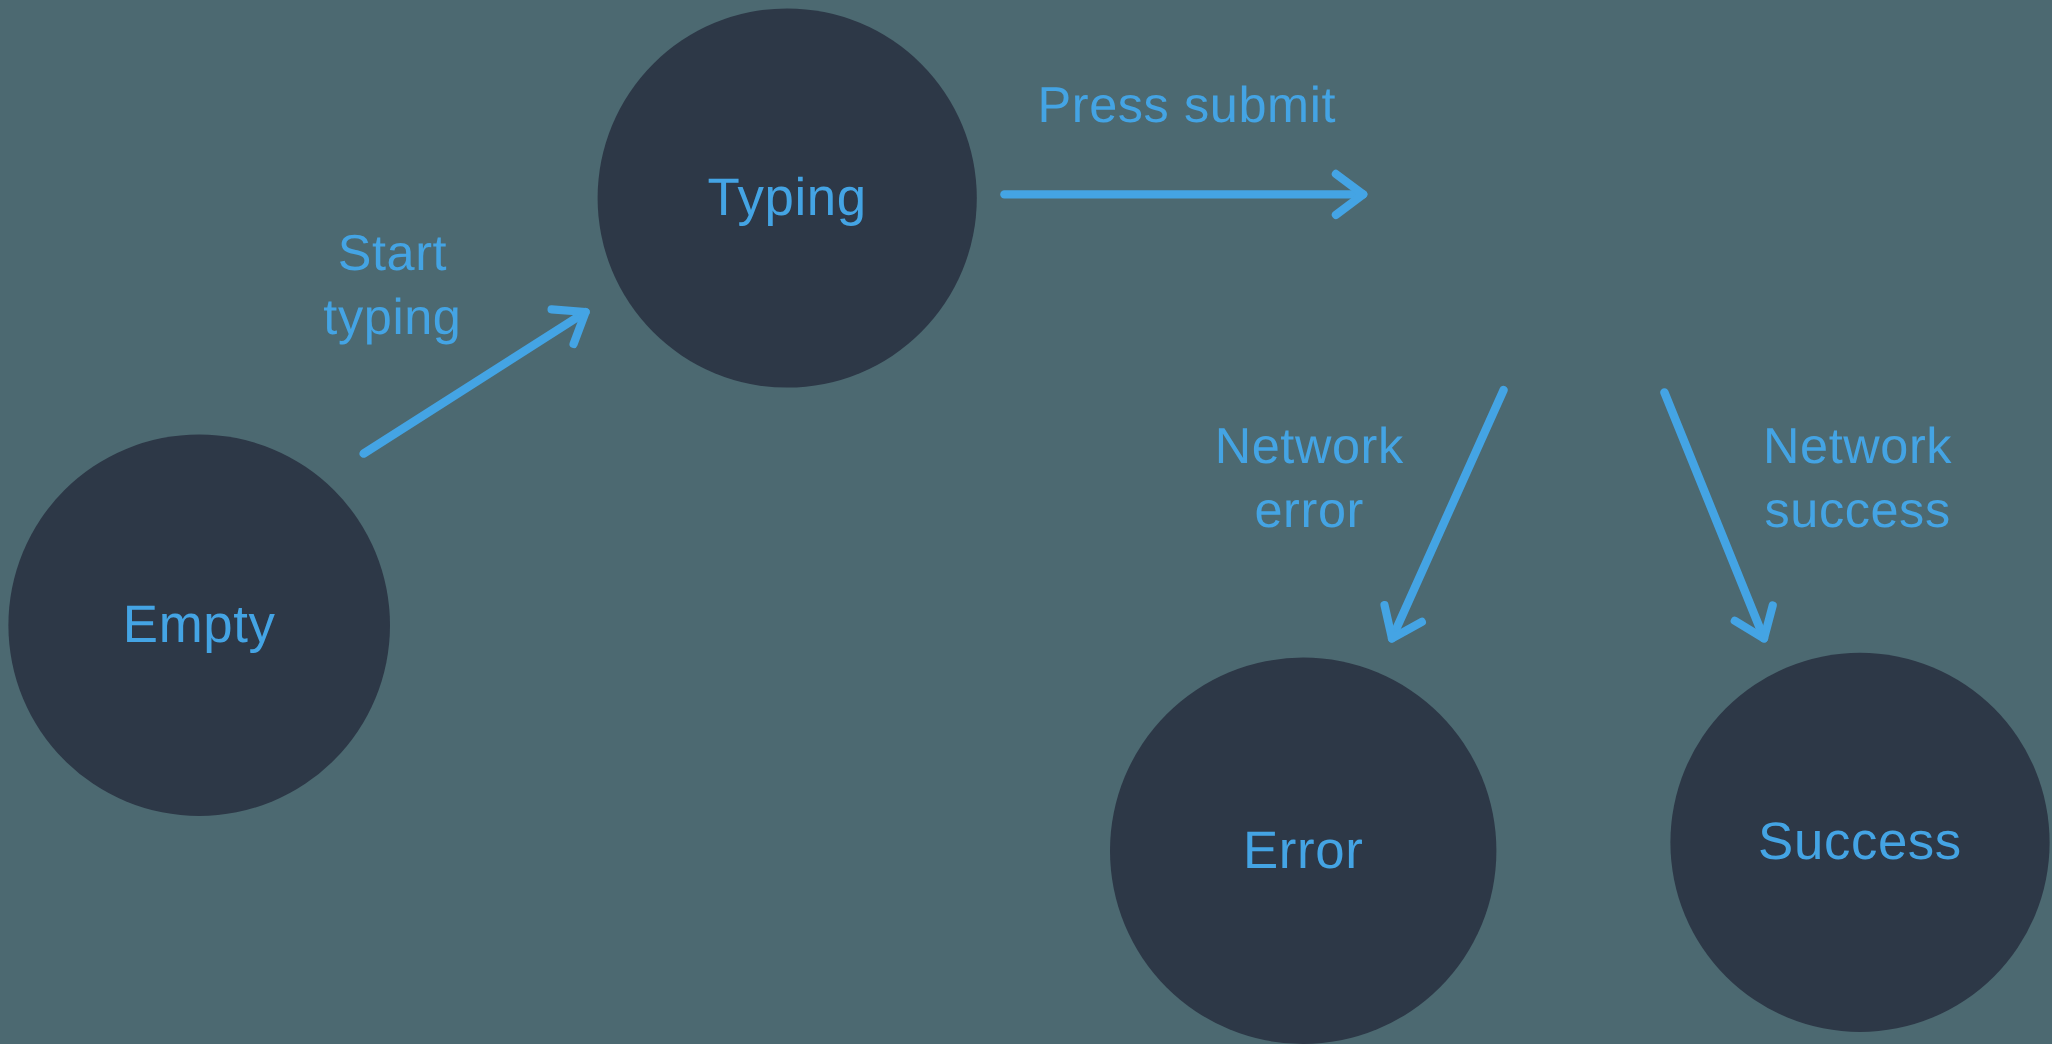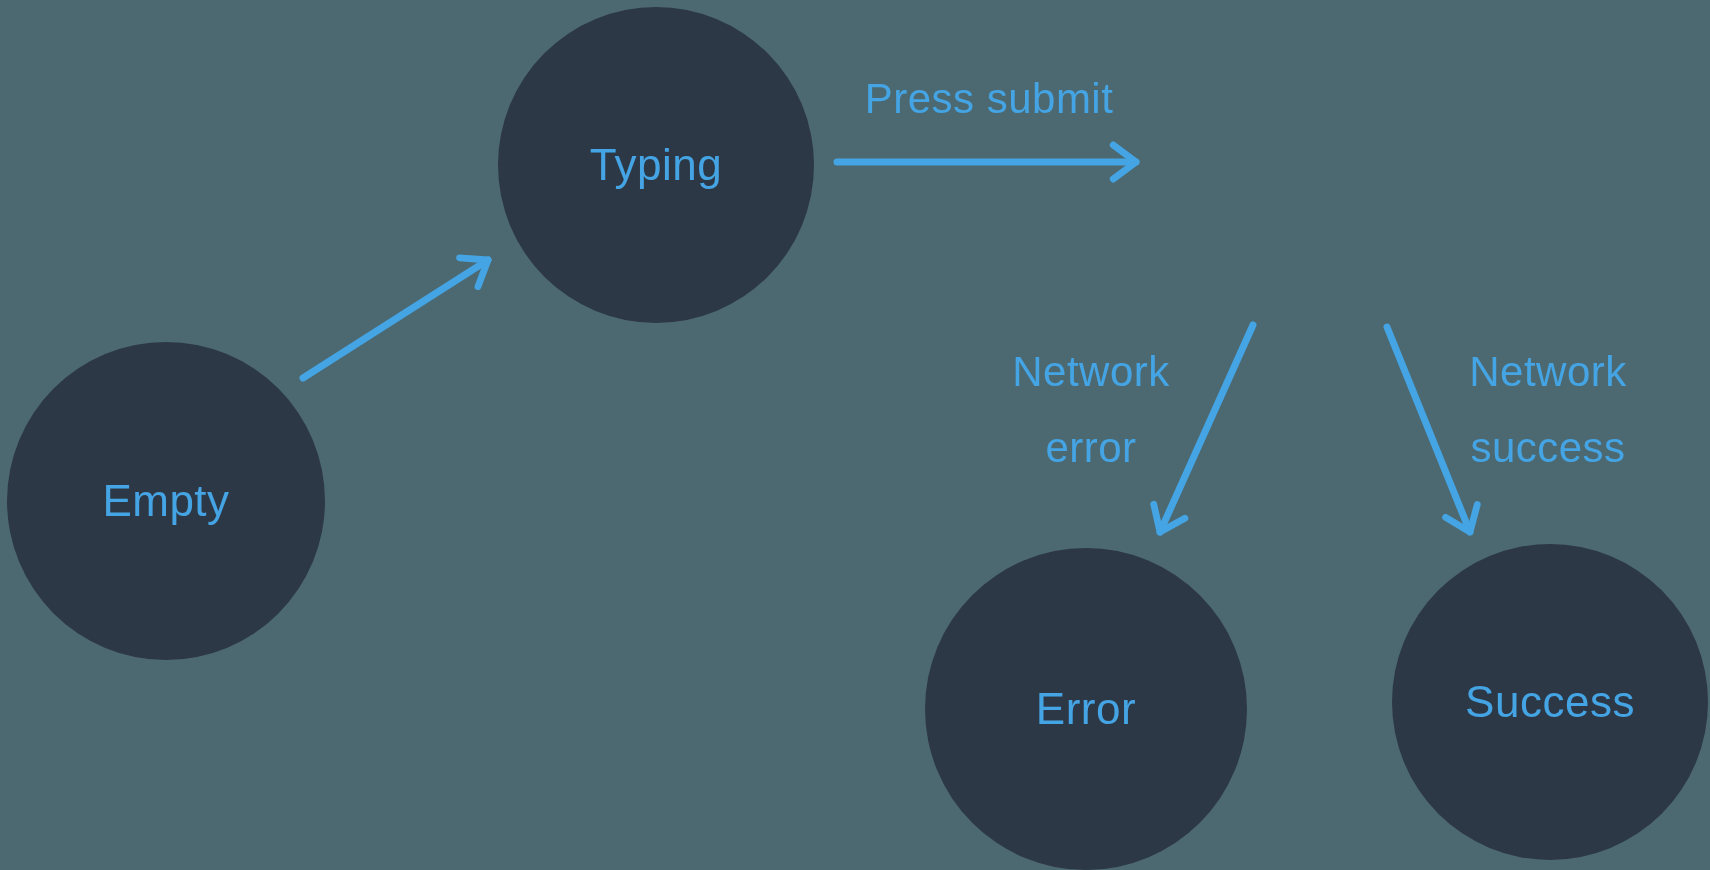--- a/index.html
+++ b/index.html
@@ -29,21 +29,21 @@
     display: flex;
     align-items: center;
     justify-content: center;
   }
   .node-label {
     color: var(--accent);
     font-size: 44px;
     letter-spacing: 0.5px;
     white-space: nowrap;
   }
-  .node-empty      { left: 7px;    top: 342px; width: 318px; height: 318px; }
+  .node-empty      { left: 7px;    top: 362px; width: 318px; height: 318px; }
   .node-typing     { left: 498px;  top: 7px;   width: 316px; height: 316px; }
   .node-submitting { left: 1175px; top: 5px;   width: 320px; height: 320px; }
   .node-error      { left: 925px;  top: 548px; width: 322px; height: 322px; }
   .node-success    { left: 1392px; top: 544px; width: 316px; height: 316px; }
 
   .edges {
     position: absolute;
     left: 0; top: 0;
     width: 1710px;
     height: 870px;
@@ -60,21 +60,21 @@
   .edge-label {
     position: absolute;
     transform: translate(-50%, -50%);
     color: var(--accent);
     font-size: 42px;
     line-height: 53px;
     text-align: center;
     letter-spacing: 0.5px;
     white-space: nowrap;
   }
-  .edge-label span { display: block; margin-top: 23px; }
+  .edge-label span { display: block; }
   .label-start-typing    { left: 327px;  top: 237px; }
   .label-press-submit    { left: 989px;  top: 87px;  }
   .label-network-error   { left: 1091px; top: 398px; }
   .label-network-success { left: 1548px; top: 398px; }
 </style>
 </head>
 <body>
 
 <div class="canvas">
 
@@ -96,20 +96,24 @@
   <div class="node node-typing">
     <span class="node-label">Typing</span>
   </div>
   <div class="node node-error">
     <span class="node-label">Error</span>
   </div>
   <div class="node node-success">
     <span class="node-label">Success</span>
   </div>
 
+  <div class="edge-label label-start-typing">
+    <span>Start</span>
+    <span>typing</span>
+  </div>
   <div class="edge-label label-press-submit">
     <span>Press submit</span>
   </div>
   <div class="edge-label label-network-error">
     <span>Network</span>
     <span>error</span>
   </div>
   <div class="edge-label label-network-success">
     <span>Network</span>
     <span>success</span>

